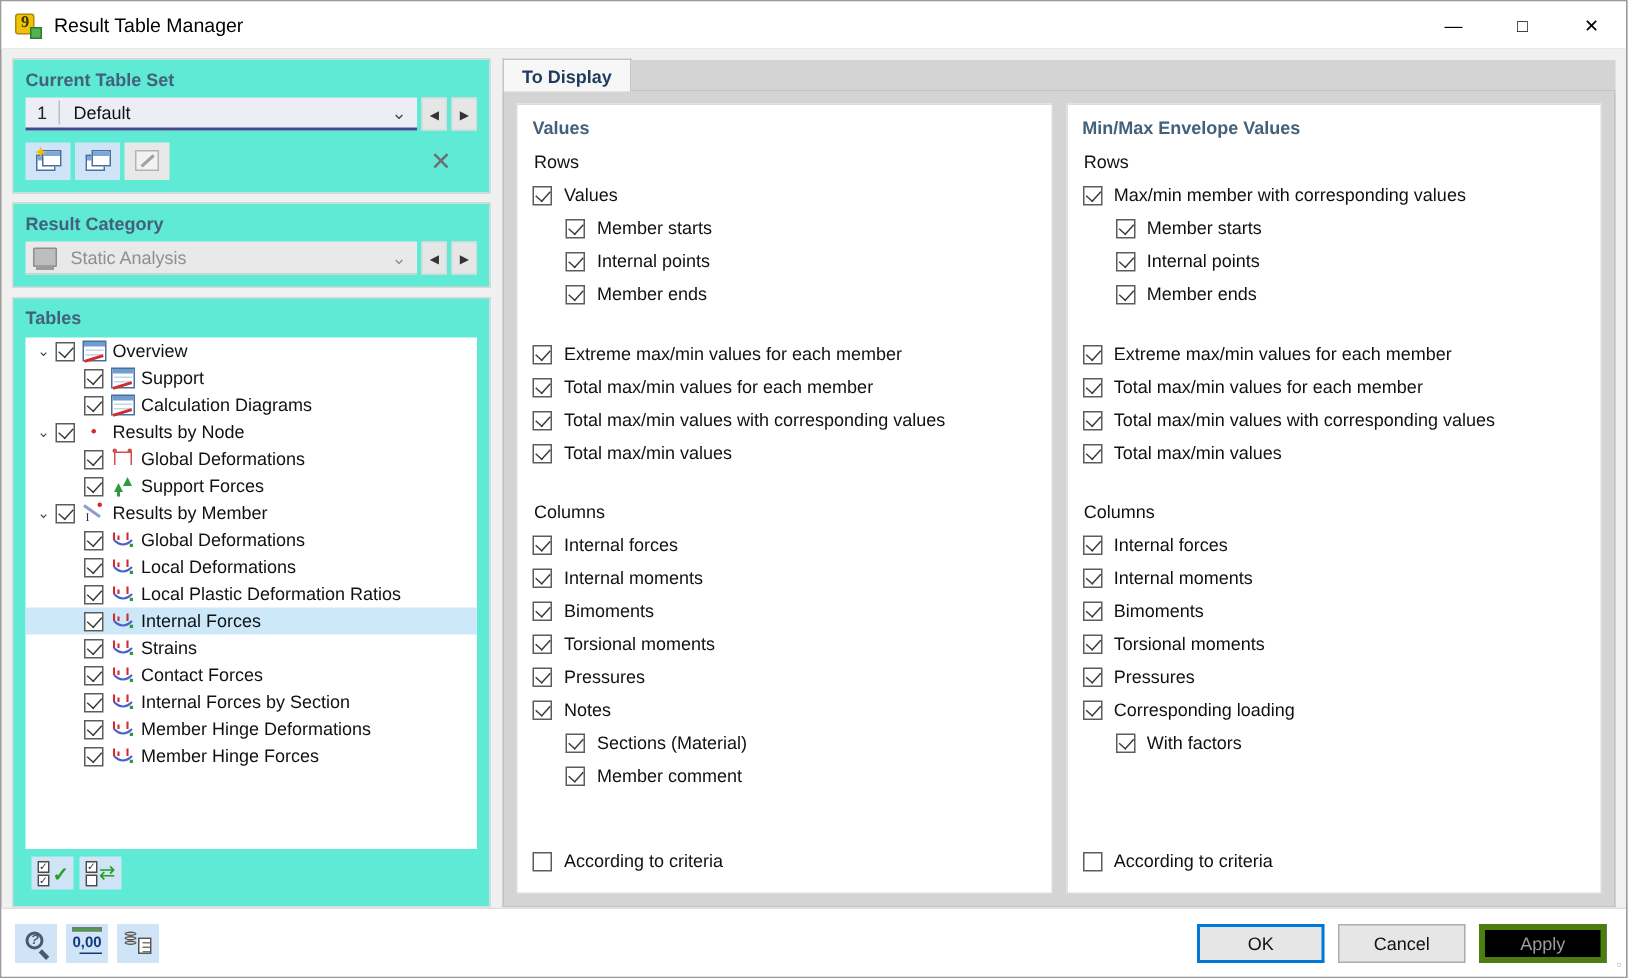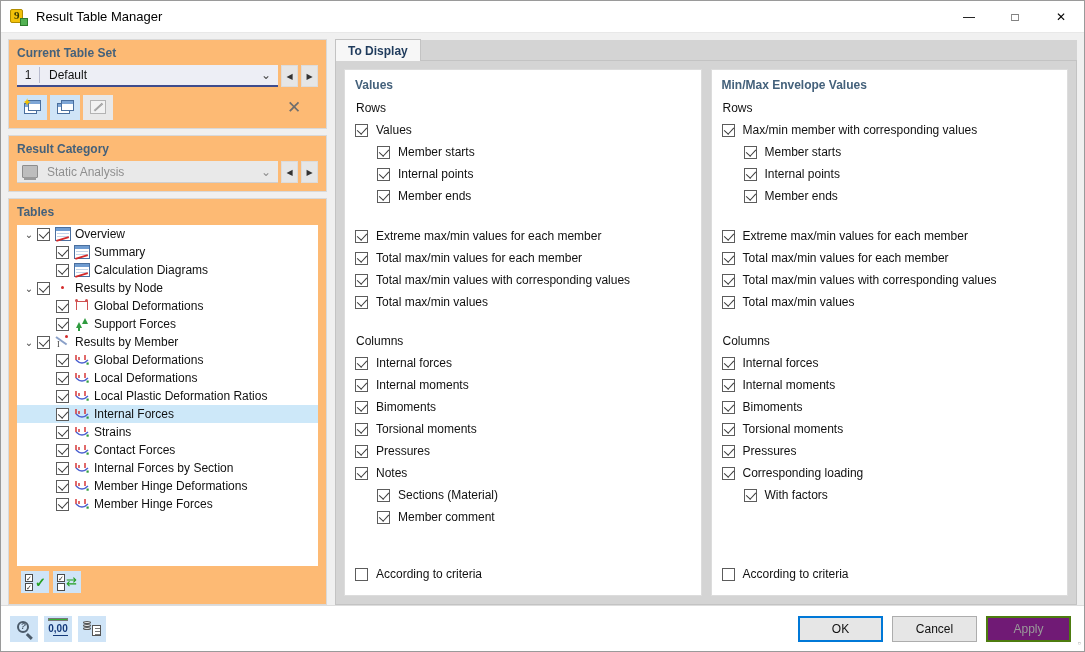--- a/index.html
+++ b/index.html
@@ -63,21 +63,21 @@
     min-height:0;
   }
 
   
   .left-col {
     width:319px; flex:0 0 319px;
     display:flex; flex-direction:column; gap:6px;
     min-height:0;
   }
   .group {
-    background:#fdba74;
+    background:#5eead4;
     border:1px solid #d9d9d9;
     padding:6px 8px 8px 8px;
   }
   .group-title {
     color:#44617b; font-weight:bold; font-size:12px;
     margin-bottom:5px;
   }
 
   .combo-row { display:flex; align-items:stretch; gap:3px; }
   .combo {
@@ -372,21 +372,21 @@
     background:#777; box-shadow:0 3px 0 #777, 0 6px 0 #777;
   }
   .foot-right { margin-left:auto; display:flex; gap:9px; padding-right:4px; }
   .btn {
     width:85px; height:26px;
     display:flex; align-items:center; justify-content:center;
     font-size:12px; color:#111;
     background:#e6e6e6; border:1px solid #adadad;
   }
   .btn.primary { border:2px solid #0078d7; background:#e6e6e6; }
-  .btn.disabled { color:#9a9a9a; background:#701a75; border:2px solid #4d7c0f; }
+  .btn.disabled { color:#9a9a9a; background:#000000; border:4px solid #4d7c0f; }
   .grip {
     position:absolute; right:3px; bottom:2px; width:10px; height:10px;
     color:#b0b0b0; font-size:9px; line-height:9px;
   }
 </style>
 </head>
 <body>
 
 <div id="window">
 
@@ -469,21 +469,21 @@
               <span class="tlabel">Overview</span>
             </div>
             <div class="trow">
               <span class="indent"></span>
               <span class="chev-t empty">⌄</span>
               <span class="cb on"></span>
               <span class="ticon ico-table">
                 <i class="grid"></i>
                 <i class="red"></i>
               </span>
-              <span class="tlabel">Summary</span>
+              <span class="tlabel">Support</span>
             </div>
             <div class="trow">
               <span class="indent"></span>
               <span class="chev-t empty">⌄</span>
               <span class="cb on"></span>
               <span class="ticon ico-table">
                 <i class="grid"></i>
                 <i class="red"></i>
               </span>
               <span class="tlabel">Calculation Diagrams</span>

